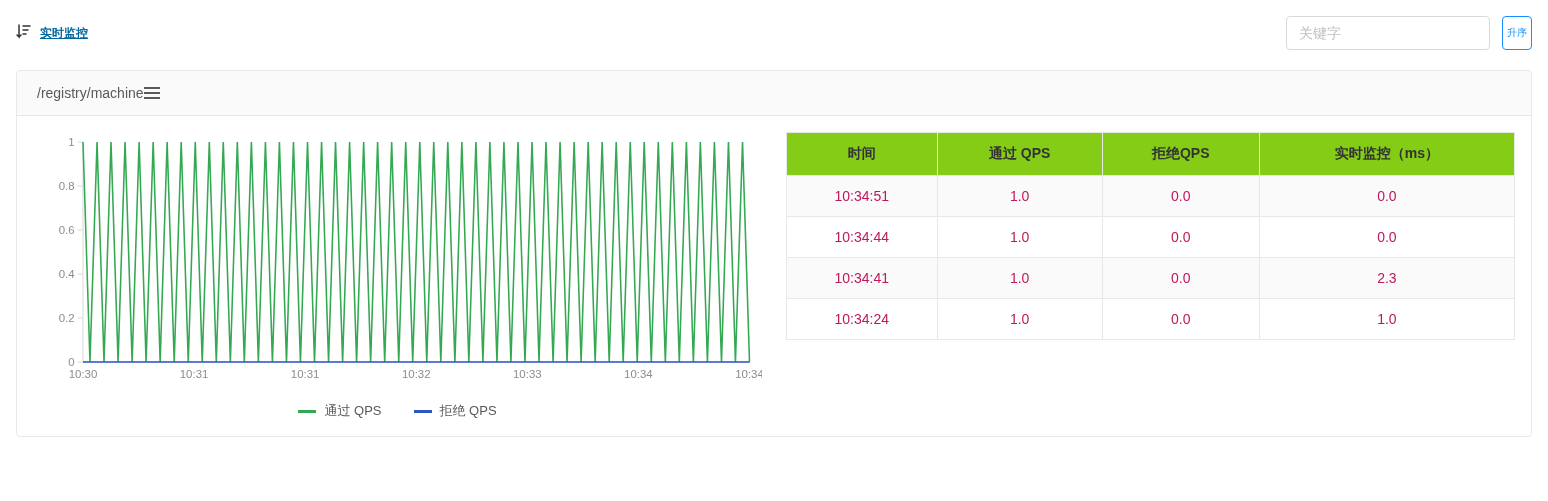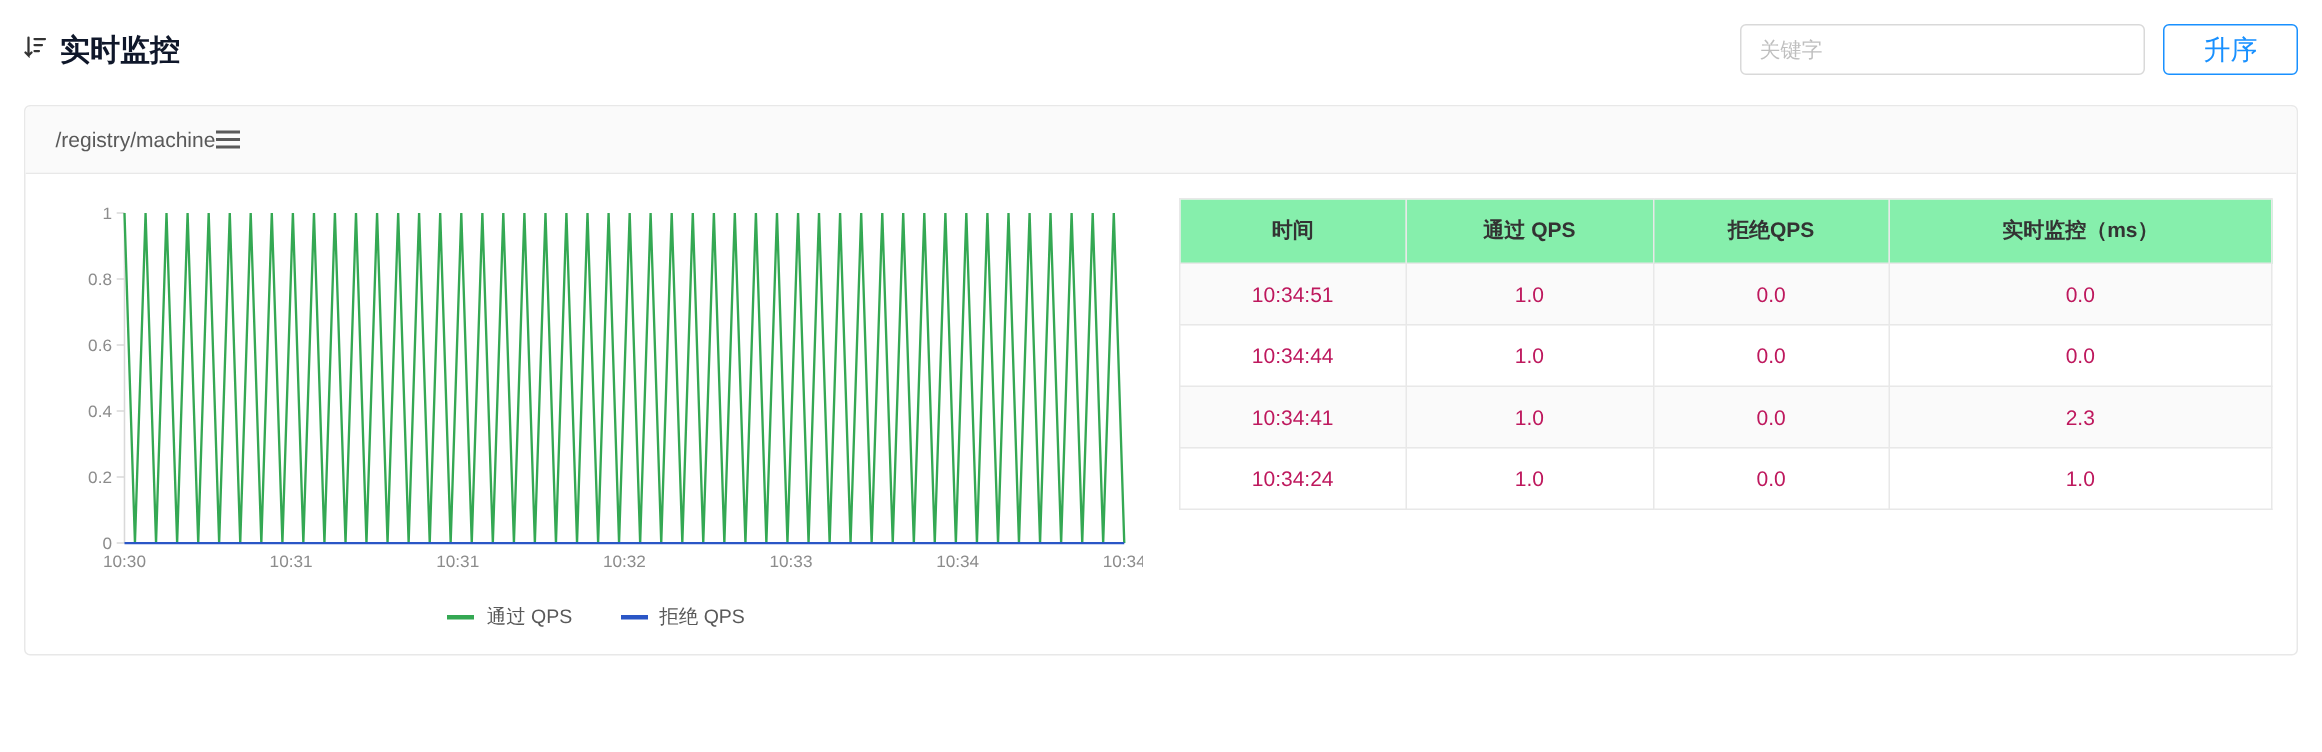--- a/index.html
+++ b/index.html
@@ -24,44 +24,45 @@
   .header-right {
     display: flex;
     align-items: center;
     gap: 12px;
   }
   .sort-icon {
     font-size: 16px;
     color: #333;
   }
   .page-title {
-    font-size: 20px;
+    font-size: 12px;
     font-weight: 600;
-    color: #0f172a;
+    color: #0369a1;
+    text-decoration: underline;
   }
   .search-input {
-    width: 270px;
+    width: 204px;
     height: 34px;
     padding: 6px 12px;
     border: 1px solid #d9d9d9;
     border-radius: 4px;
     font-size: 14px;
     color: #333;
   }
   .search-input::placeholder {
     color: #bfbfbf;
   }
   .sort-btn {
     height: 34px;
-    padding: 0 26px;
+    padding: 0 4px;
     border: 1px solid #1890ff;
     background: #fff;
     color: #1890ff;
     border-radius: 4px;
-    font-size: 18px;
+    font-size: 10px;
     cursor: pointer;
   }
   .card {
     border: 1px solid #e8e8e8;
     border-radius: 4px;
     background: #fff;
   }
   .card-header {
     background: #fafafa;
     border-bottom: 1px solid #e8e8e8;
@@ -130,21 +131,21 @@
   }
   .data-table th,
   .data-table td {
     border: 1px solid #e8e8e8;
     padding: 12px 8px;
     text-align: center;
     color: #be185d;
   }
   .data-table th {
     font-weight: 600;
-    background: #86efac;
+    background: #84cc16;
     color: #333;
   }
   .data-table tbody tr:nth-child(odd) {
     background: #fafafa;
   }
   .axis-text {
     fill: #8c8c8c;
     font-size: 11px;
   }
 </style>

